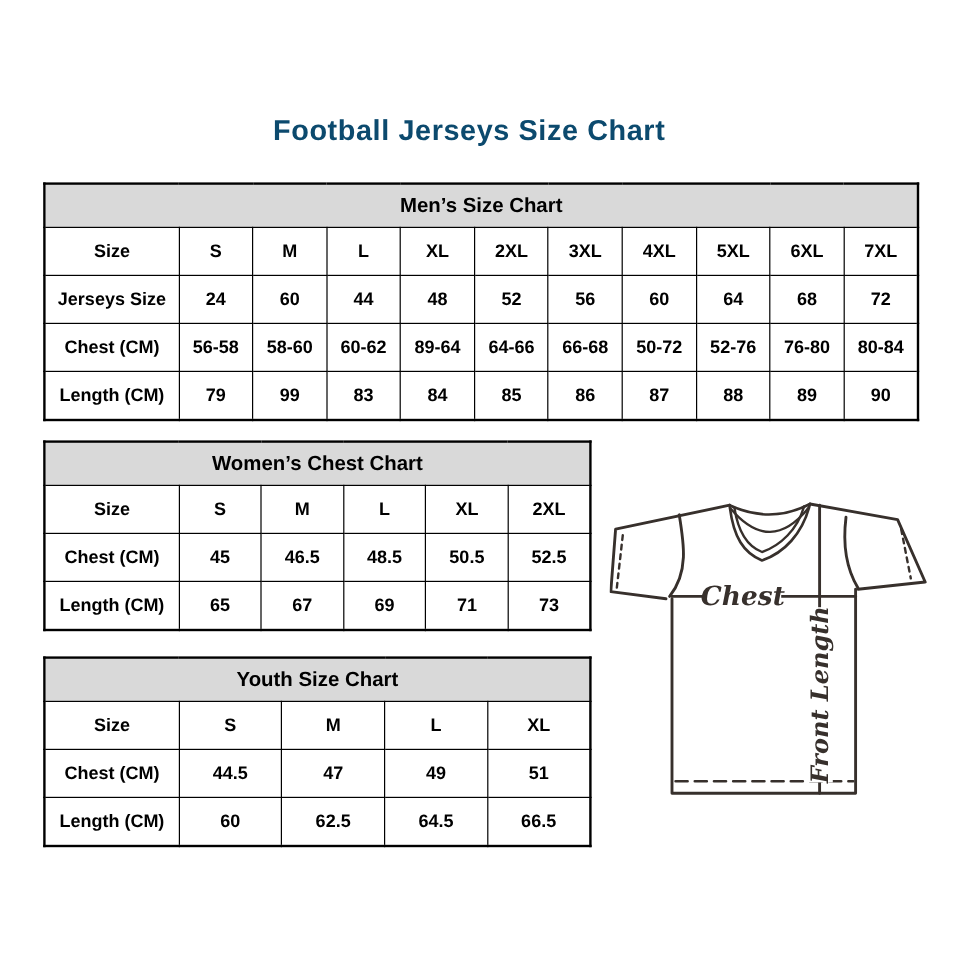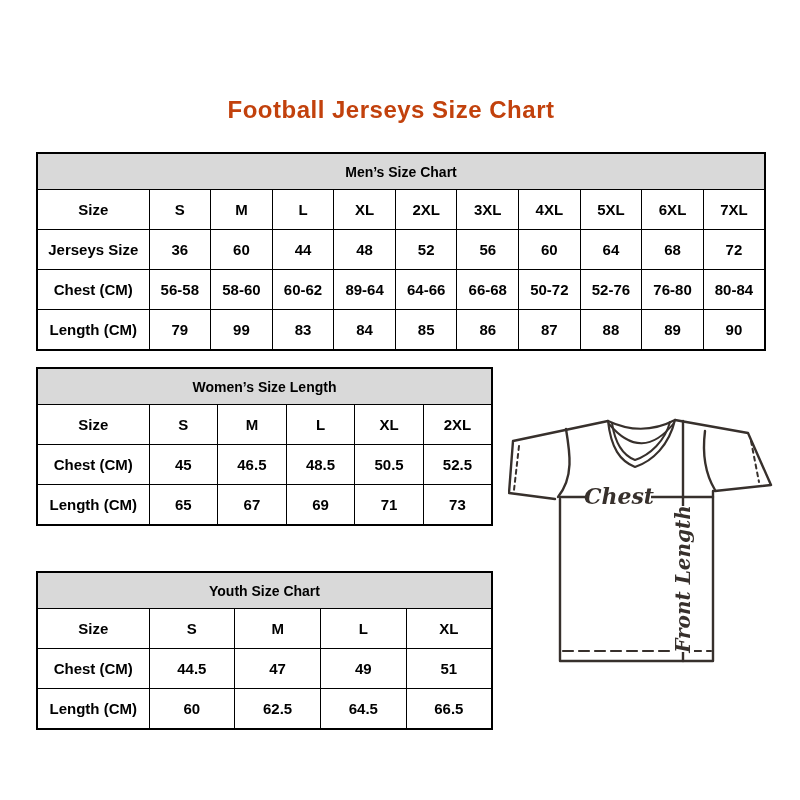--- a/index.html
+++ b/index.html
@@ -10,50 +10,50 @@
     overflow:hidden;
     font-family:"Liberation Sans",sans-serif;
   }
   .page-title{
     position:absolute;
     left:0;top:96px;width:782px;
     margin:0;
     text-align:center;
     font-size:24px;
     font-weight:bold;
-    color:#c2410c;
+    color:#0c4a6e;
     letter-spacing:0.5px;
   }
   .tbl{position:absolute;}
   .tbl-men{left:36px;top:152px;}
   .tbl-women{left:36px;top:367px;}
   .tbl-youth{left:36px;top:547px;}
   table.size-table{
     border-collapse:collapse;
     table-layout:fixed;
     background:#fff;
     border:2px solid #000;
   }
   .tbl-men table.size-table{width:730px;}
   .tbl-women table.size-table{width:457px;}
-  .tbl-youth table.size-table{width:457px;margin-top:24px;}
+  .tbl-youth table.size-table{width:457px;}
   table.size-table td{
     border:1px solid #000;
     text-align:center;
     vertical-align:middle;
     font-weight:bold;
     font-size:15px;
     color:#000;
     padding:0;
     overflow:hidden;
     white-space:nowrap;
   }
   table.size-table td.ttl{
     background:#d9d9d9;
-    font-size:14px;
+    font-size:17px;
     height:35px;
   }
   table.size-table tr.data-row td{height:39px;}
   .jersey{
     position:absolute;
     left:508px;top:413px;
     width:268px;height:255px;
   }
 </style>
 </head>
@@ -90,21 +90,21 @@
             <td>XL</td>
             <td>2XL</td>
             <td>3XL</td>
             <td>4XL</td>
             <td>5XL</td>
             <td>6XL</td>
             <td>7XL</td>
           </tr>
           <tr class="data-row">
             <td>Jerseys Size</td>
-            <td>36</td>
+            <td>24</td>
             <td>60</td>
             <td>44</td>
             <td>48</td>
             <td>52</td>
             <td>56</td>
             <td>60</td>
             <td>64</td>
             <td>68</td>
             <td>72</td>
           </tr>
@@ -143,21 +143,21 @@
         <colgroup>
           <col style="width: 112px;">
           <col>
           <col>
           <col>
           <col>
           <col>
         </colgroup>
         <tbody>
           <tr class="title-row">
-            <td colspan="6" class="ttl">Women’s Size Length</td>
+            <td colspan="6" class="ttl">Women’s Chest Chart</td>
           </tr>
           <tr class="data-row">
             <td>Size</td>
             <td>S</td>
             <td>M</td>
             <td>L</td>
             <td>XL</td>
             <td>2XL</td>
           </tr>
           <tr class="data-row">

